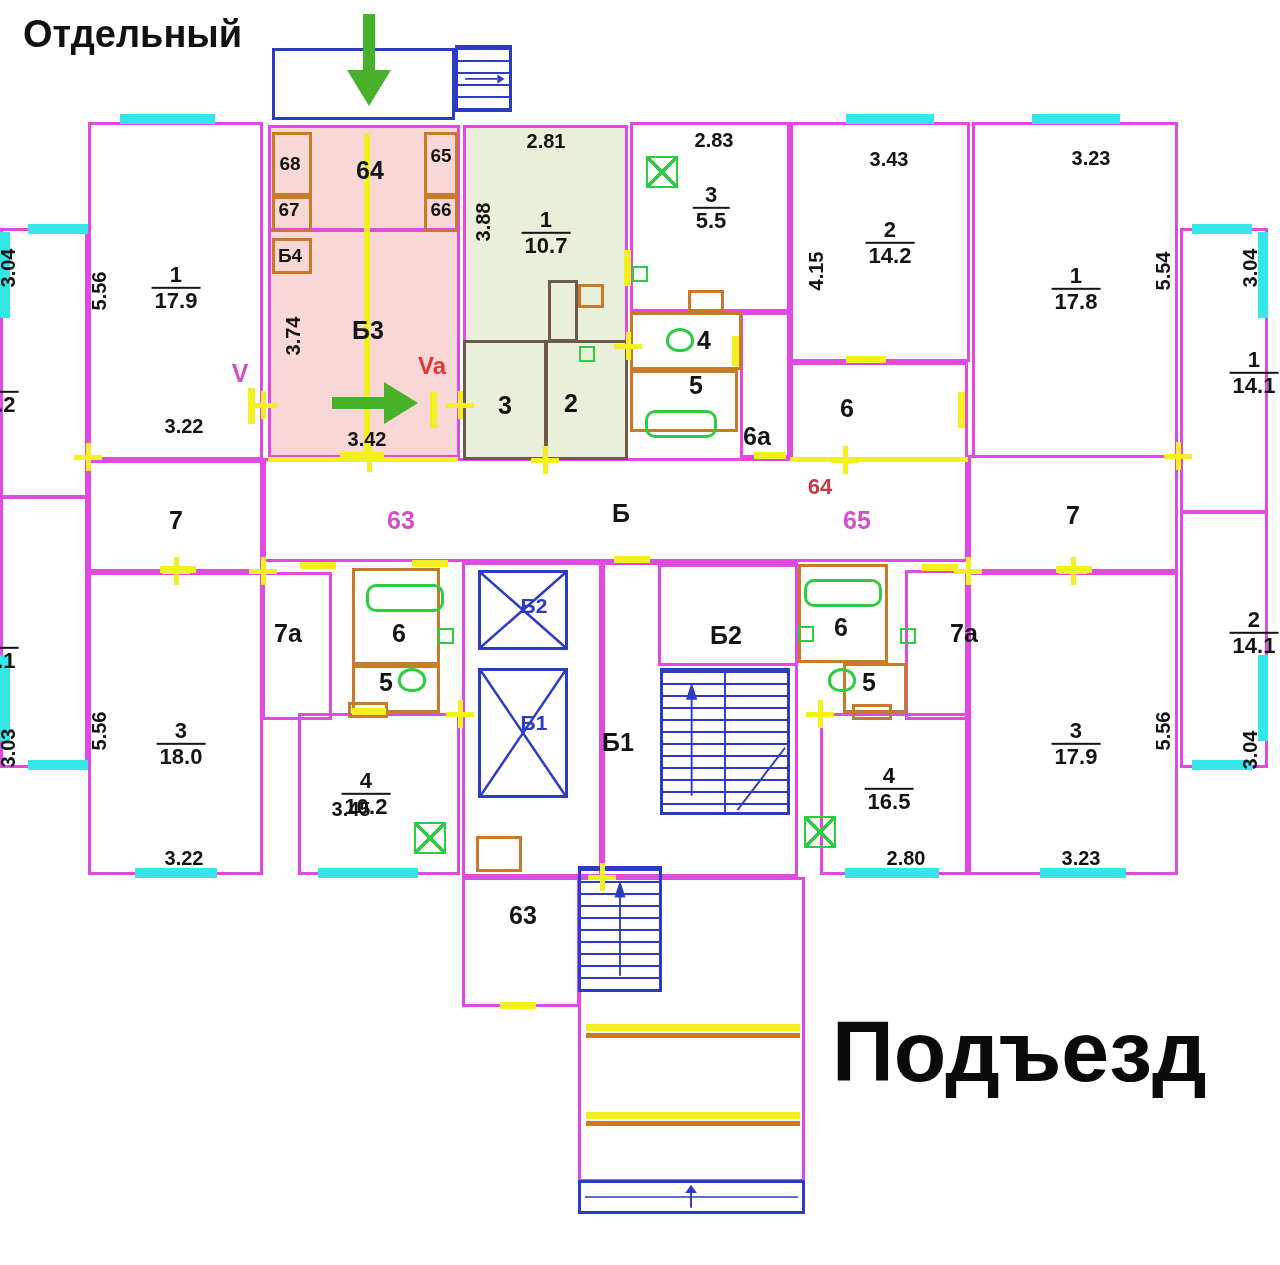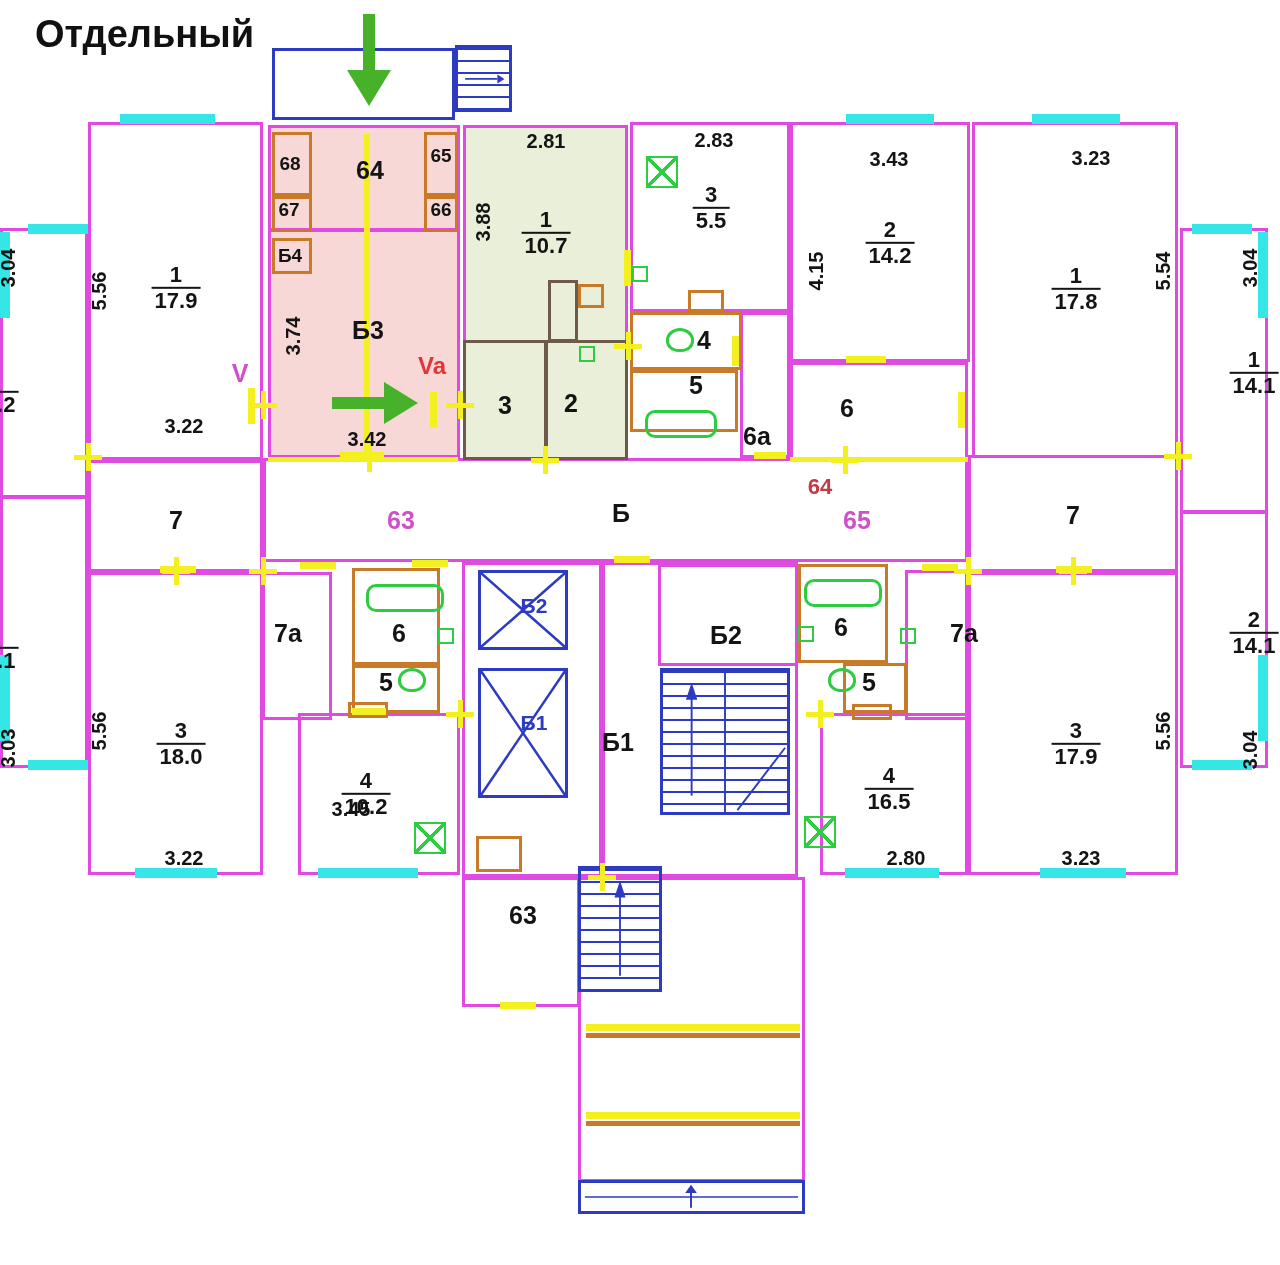--- a/index.html
+++ b/index.html
@@ -36,21 +36,21 @@
   .room{font-size:25px;}
   .room-s{font-size:19px;}
   .mag{font-size:25px;color:var(--mag-text,#d14fc8);}
   .red{font-size:24px;color:var(--red-text,#e03636);}
   .red2{font-size:22px;color:var(--red2-text,#c23b44);}
   .blue{font-size:21px;color:var(--blue-text,#2d3bc1);}
   .frac{font-size:22px;}
   .frac .bottom{display:block;border-top:2px solid currentColor;padding:0 3px;}
   .frac .top{display:block;}
   .dim-v{transform:translate(-50%,-50%) rotate(-90deg);font-size:20px;}
-  #entrance-label{position:absolute;left:17px;top:10px;width:255px;text-align:center;
+  #entrance-label{position:absolute;left:23px;top:10px;width:255px;text-align:left;
        font-weight:bold;font-size:38px;line-height:48px;color:#111;}
   #legend{position:absolute;left:545px;top:14px;width:580px;text-align:center;
        font-weight:bold;font-size:30px;line-height:40px;color:#111;}
   .red-word{color:var(--legend-red,#e83c3c);}
   .green-word{color:var(--legend-green,#2eb84f);}
   #big-entrance{position:absolute;left:832px;top:1002px;font-weight:bold;font-size:86px;color:#0a0a0a;white-space:nowrap;}
   #watermark{position:absolute;left:945px;top:1080px;font-weight:bold;font-size:54px;color:#000;opacity:0.08;white-space:nowrap;}
 </style>
 </head>
 <body>
@@ -334,14 +334,15 @@
         <span class="top">2</span>
         <span class="bottom">14.1</span>
       </div>
     </div>
 
   <div id="entrance-label">
     <div>Отдельный</div>
   </div>
 
 
+  <div id="big-entrance">Подъезд</div>
 
 </div>
 
 </body></html>

